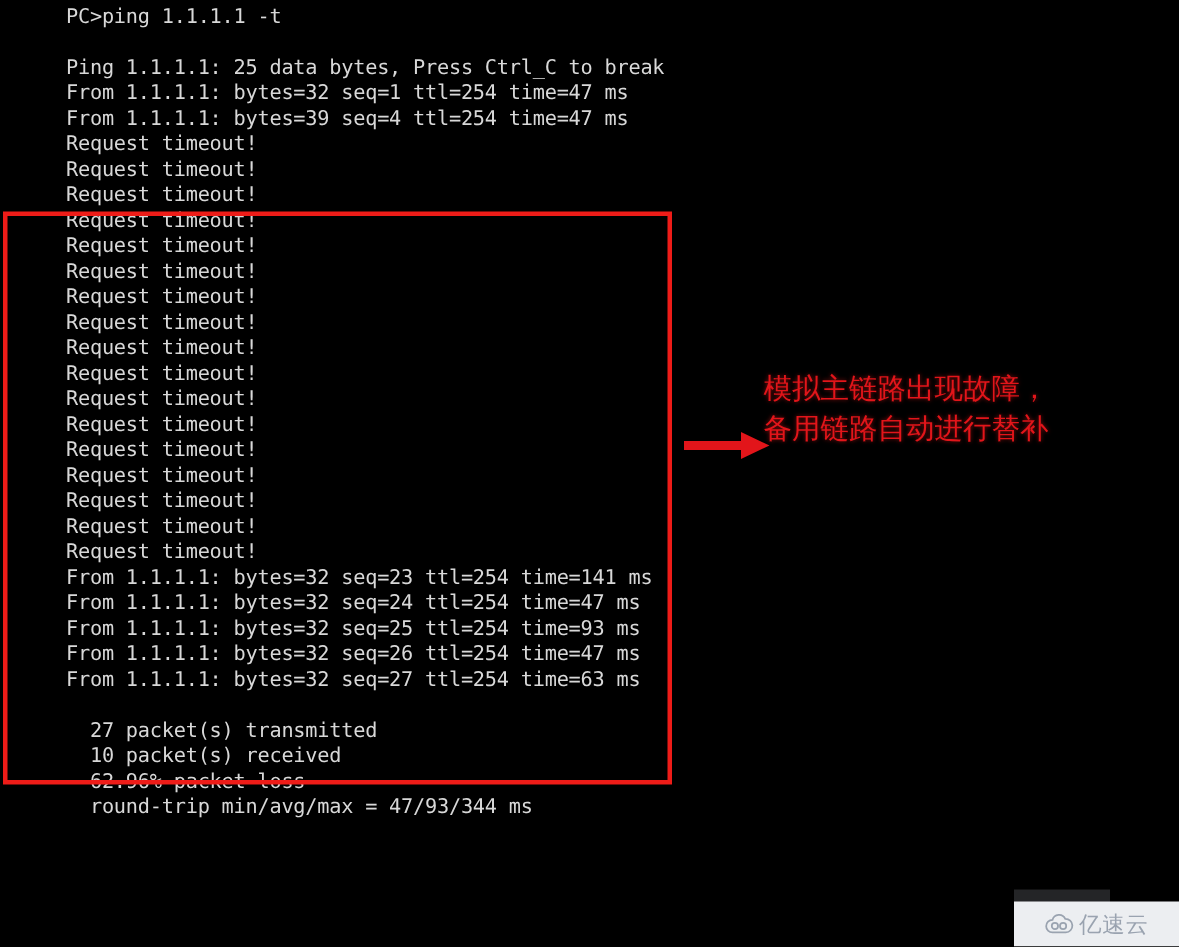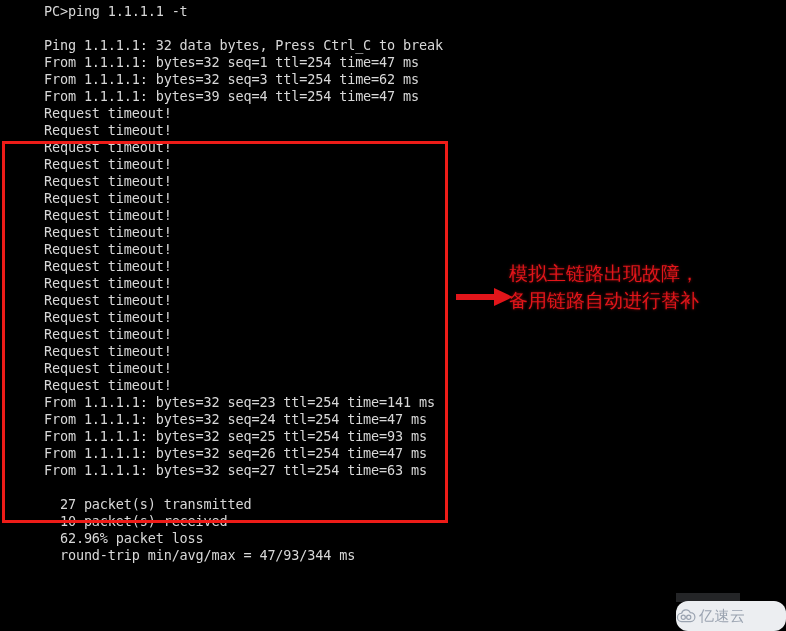--- a/index.html
+++ b/index.html
@@ -64,21 +64,21 @@
     left: 456px;
     top: 286px;
     width: 58px;
     height: 22px;
   }
 
   
   #annotation-text {
     position: absolute;
     left: 509px;
-    top: 260px;
+    top: 246px;
     width: 270px;
     color: #e2151a;
     font-family: "DejaVu Sans", "Liberation Sans", sans-serif;
     font-size: 19px;
     line-height: 27px;
     font-weight: 400;
     text-shadow: 0 0 3px rgba(255,30,30,0.55);
     white-space: nowrap;
   }
   #annotation-text .aline { display: block; }
@@ -86,22 +86,22 @@
   
   #watermark {
     position: absolute;
     left: 676px;
     top: 601px;
     width: 110px;
     height: 30px;
     background: #eceef1;
     display: flex;
     align-items: center;
+    justify-content: center;
     gap: 3px;
-    border-radius: 12px;
   }
   #watermark .wm-text {
     color: #9aa3b0;
     font-family: "DejaVu Sans", "Liberation Sans", sans-serif;
     font-size: 15px;
     letter-spacing: 0.5px;
   }
   #watermark .wm-icon {
     display: block;
     width: 20px;
@@ -120,24 +120,23 @@
 </style>
 </head>
 <body>
 
 <div id="terminal">
 
   <div class="console-lines">
 
     <div class="cline">PC&gt;ping 1.1.1.1 -t</div>
     <div class="cline blank">&nbsp;</div>
-    <div class="cline">Ping 1.1.1.1: 32 data bytes, Press Ctrl_C to break</div>
+    <div class="cline">Ping 1.1.1.1: 25 data bytes, Press Ctrl_C to break</div>
 
     <div class="cline">From 1.1.1.1: bytes=32 seq=1 ttl=254 time=47 ms</div>
-    <div class="cline">From 1.1.1.1: bytes=32 seq=3 ttl=254 time=62 ms</div>
     <div class="cline">From 1.1.1.1: bytes=39 seq=4 ttl=254 time=47 ms</div>
 
     <div class="cline">Request timeout!</div>
     <div class="cline">Request timeout!</div>
     <div class="cline">Request timeout!</div>
     <div class="cline">Request timeout!</div>
     <div class="cline">Request timeout!</div>
     <div class="cline">Request timeout!</div>
     <div class="cline">Request timeout!</div>
     <div class="cline">Request timeout!</div>

